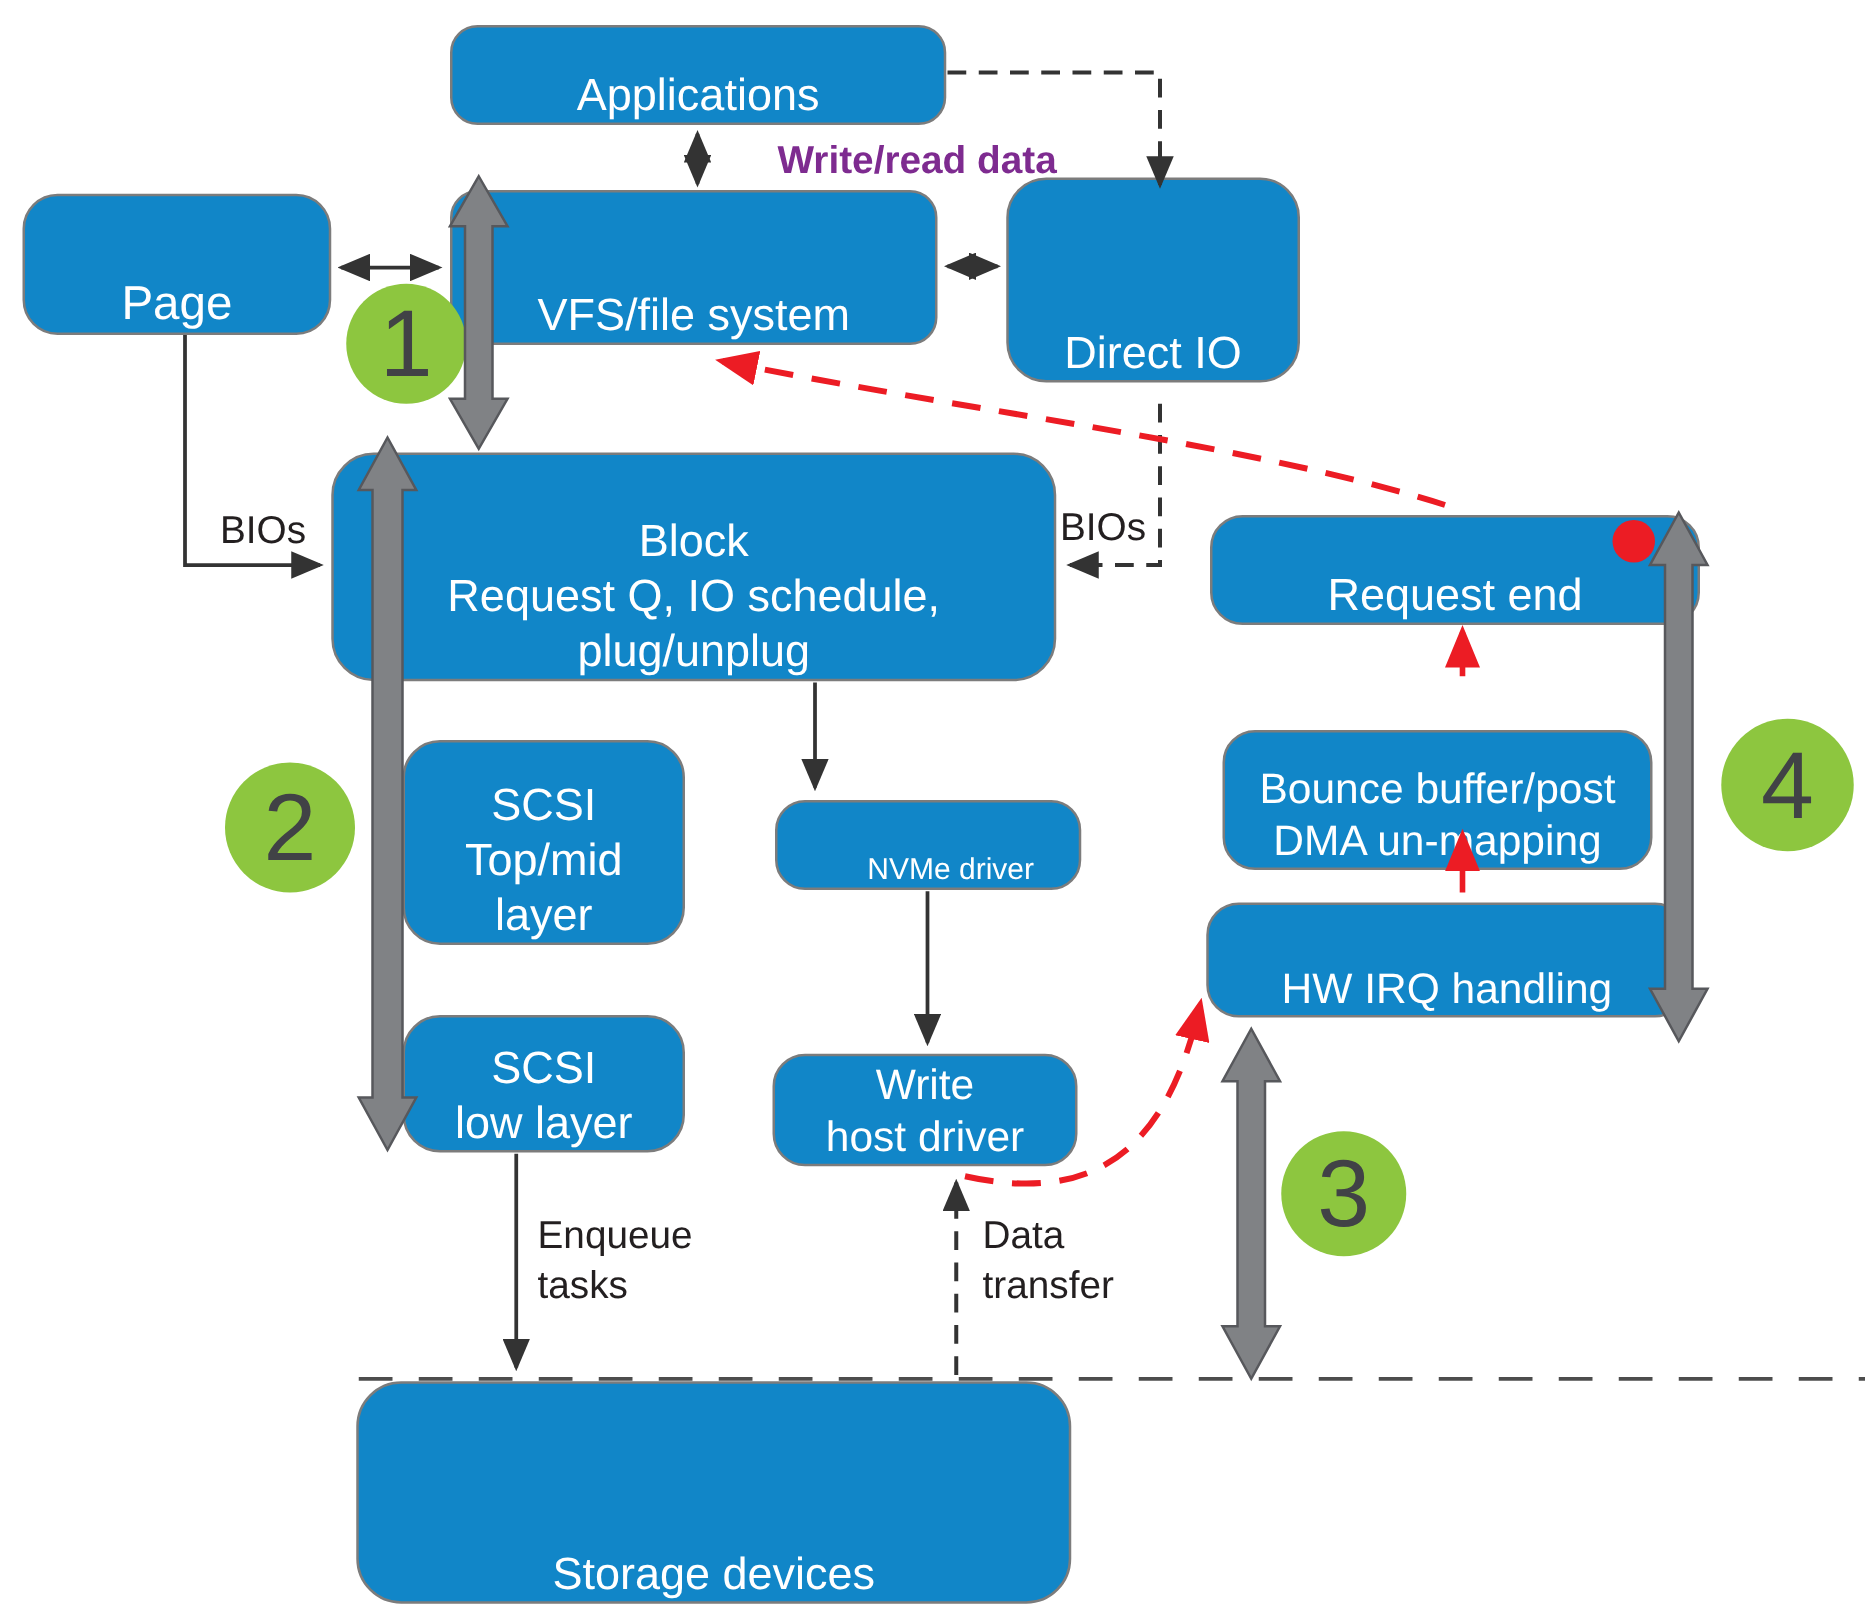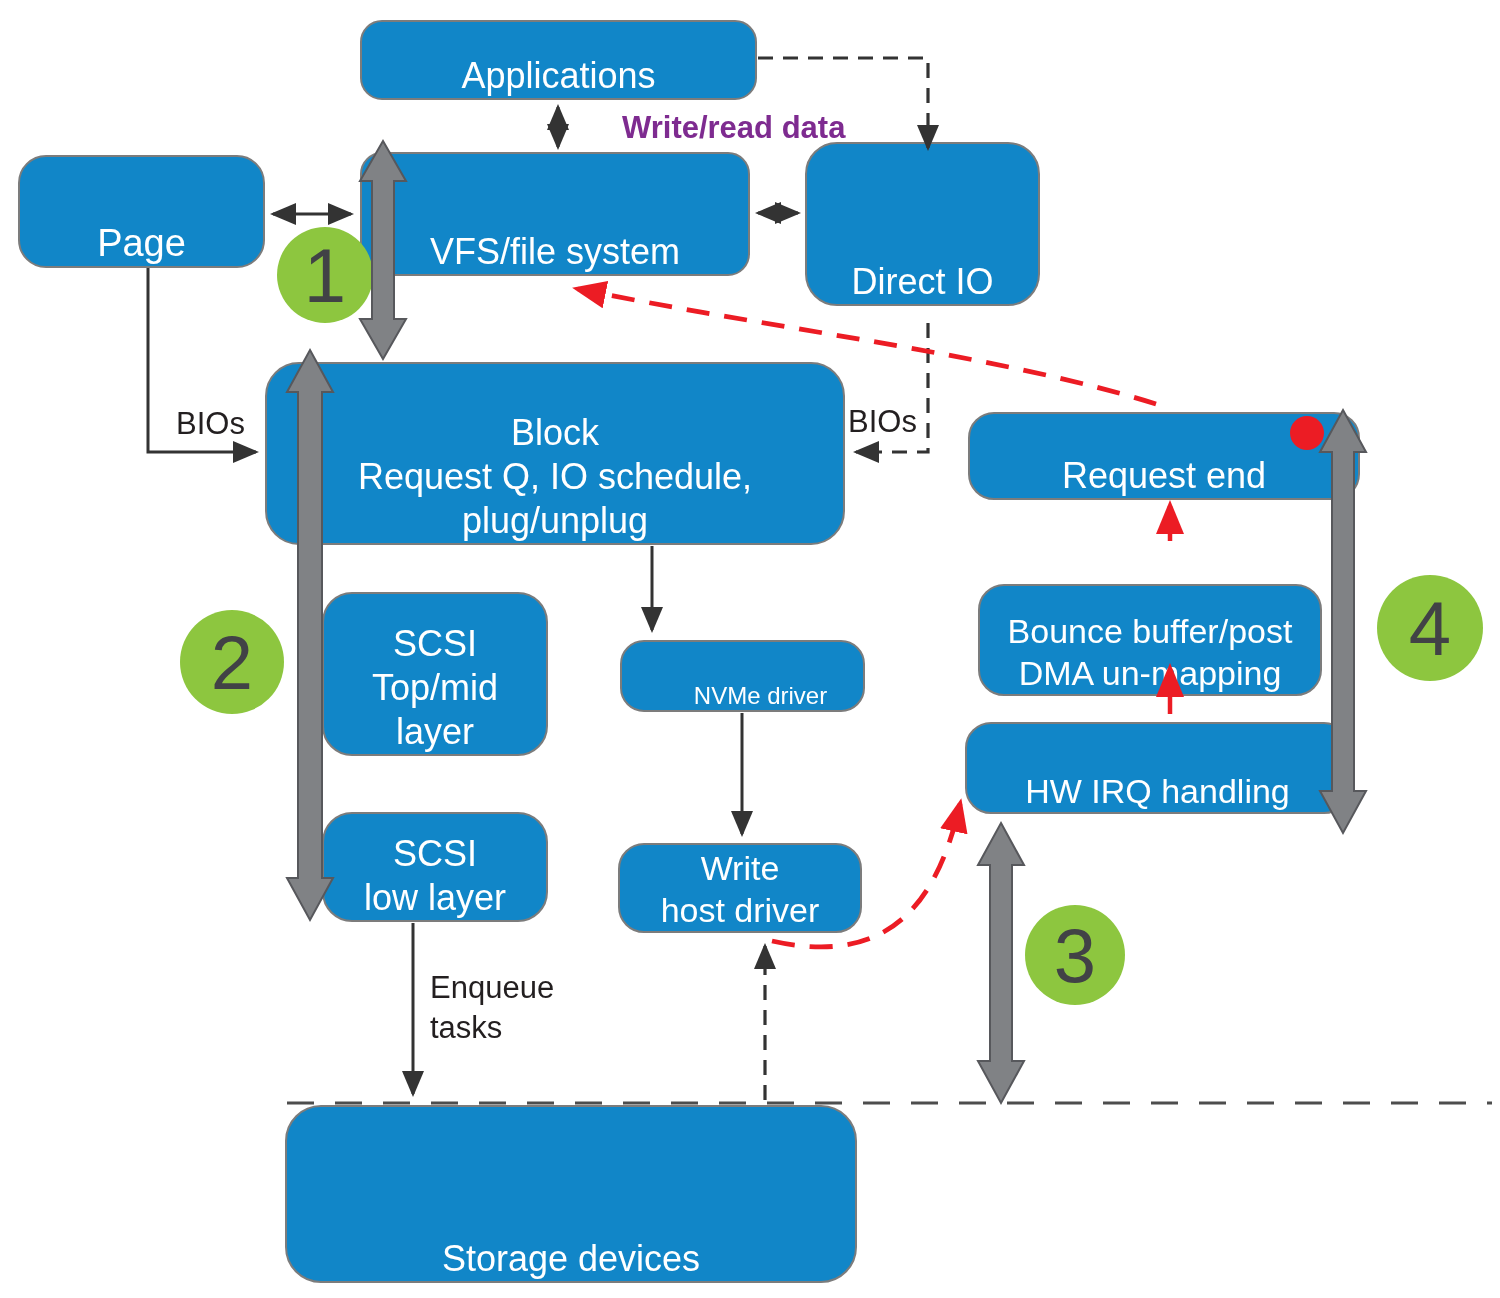--- a/index.html
+++ b/index.html
@@ -163,14 +163,18 @@
     <polygon class="gray-arrow" points="1343,410 1366,452 1354,452 1354,791 1366,791 1343,833 1320,791 1332,791 1332,452 1320,452"></polygon>
   </svg>
 
   <div class="lbl lbl-write-read">Write/read data</div>
   <div class="lbl lbl-bios-left">BIOs</div>
   <div class="lbl lbl-bios-right">BIOs</div>
   <div class="lbl lbl-enqueue">
     <span>Enqueue</span>
     <span style="display:block">tasks</span>
   </div>
+  <div class="lbl lbl-data">
+    <span>Data</span>
+    <span style="display:block">transfer</span>
+  </div>
 
 </div>
 
 </body></html>

